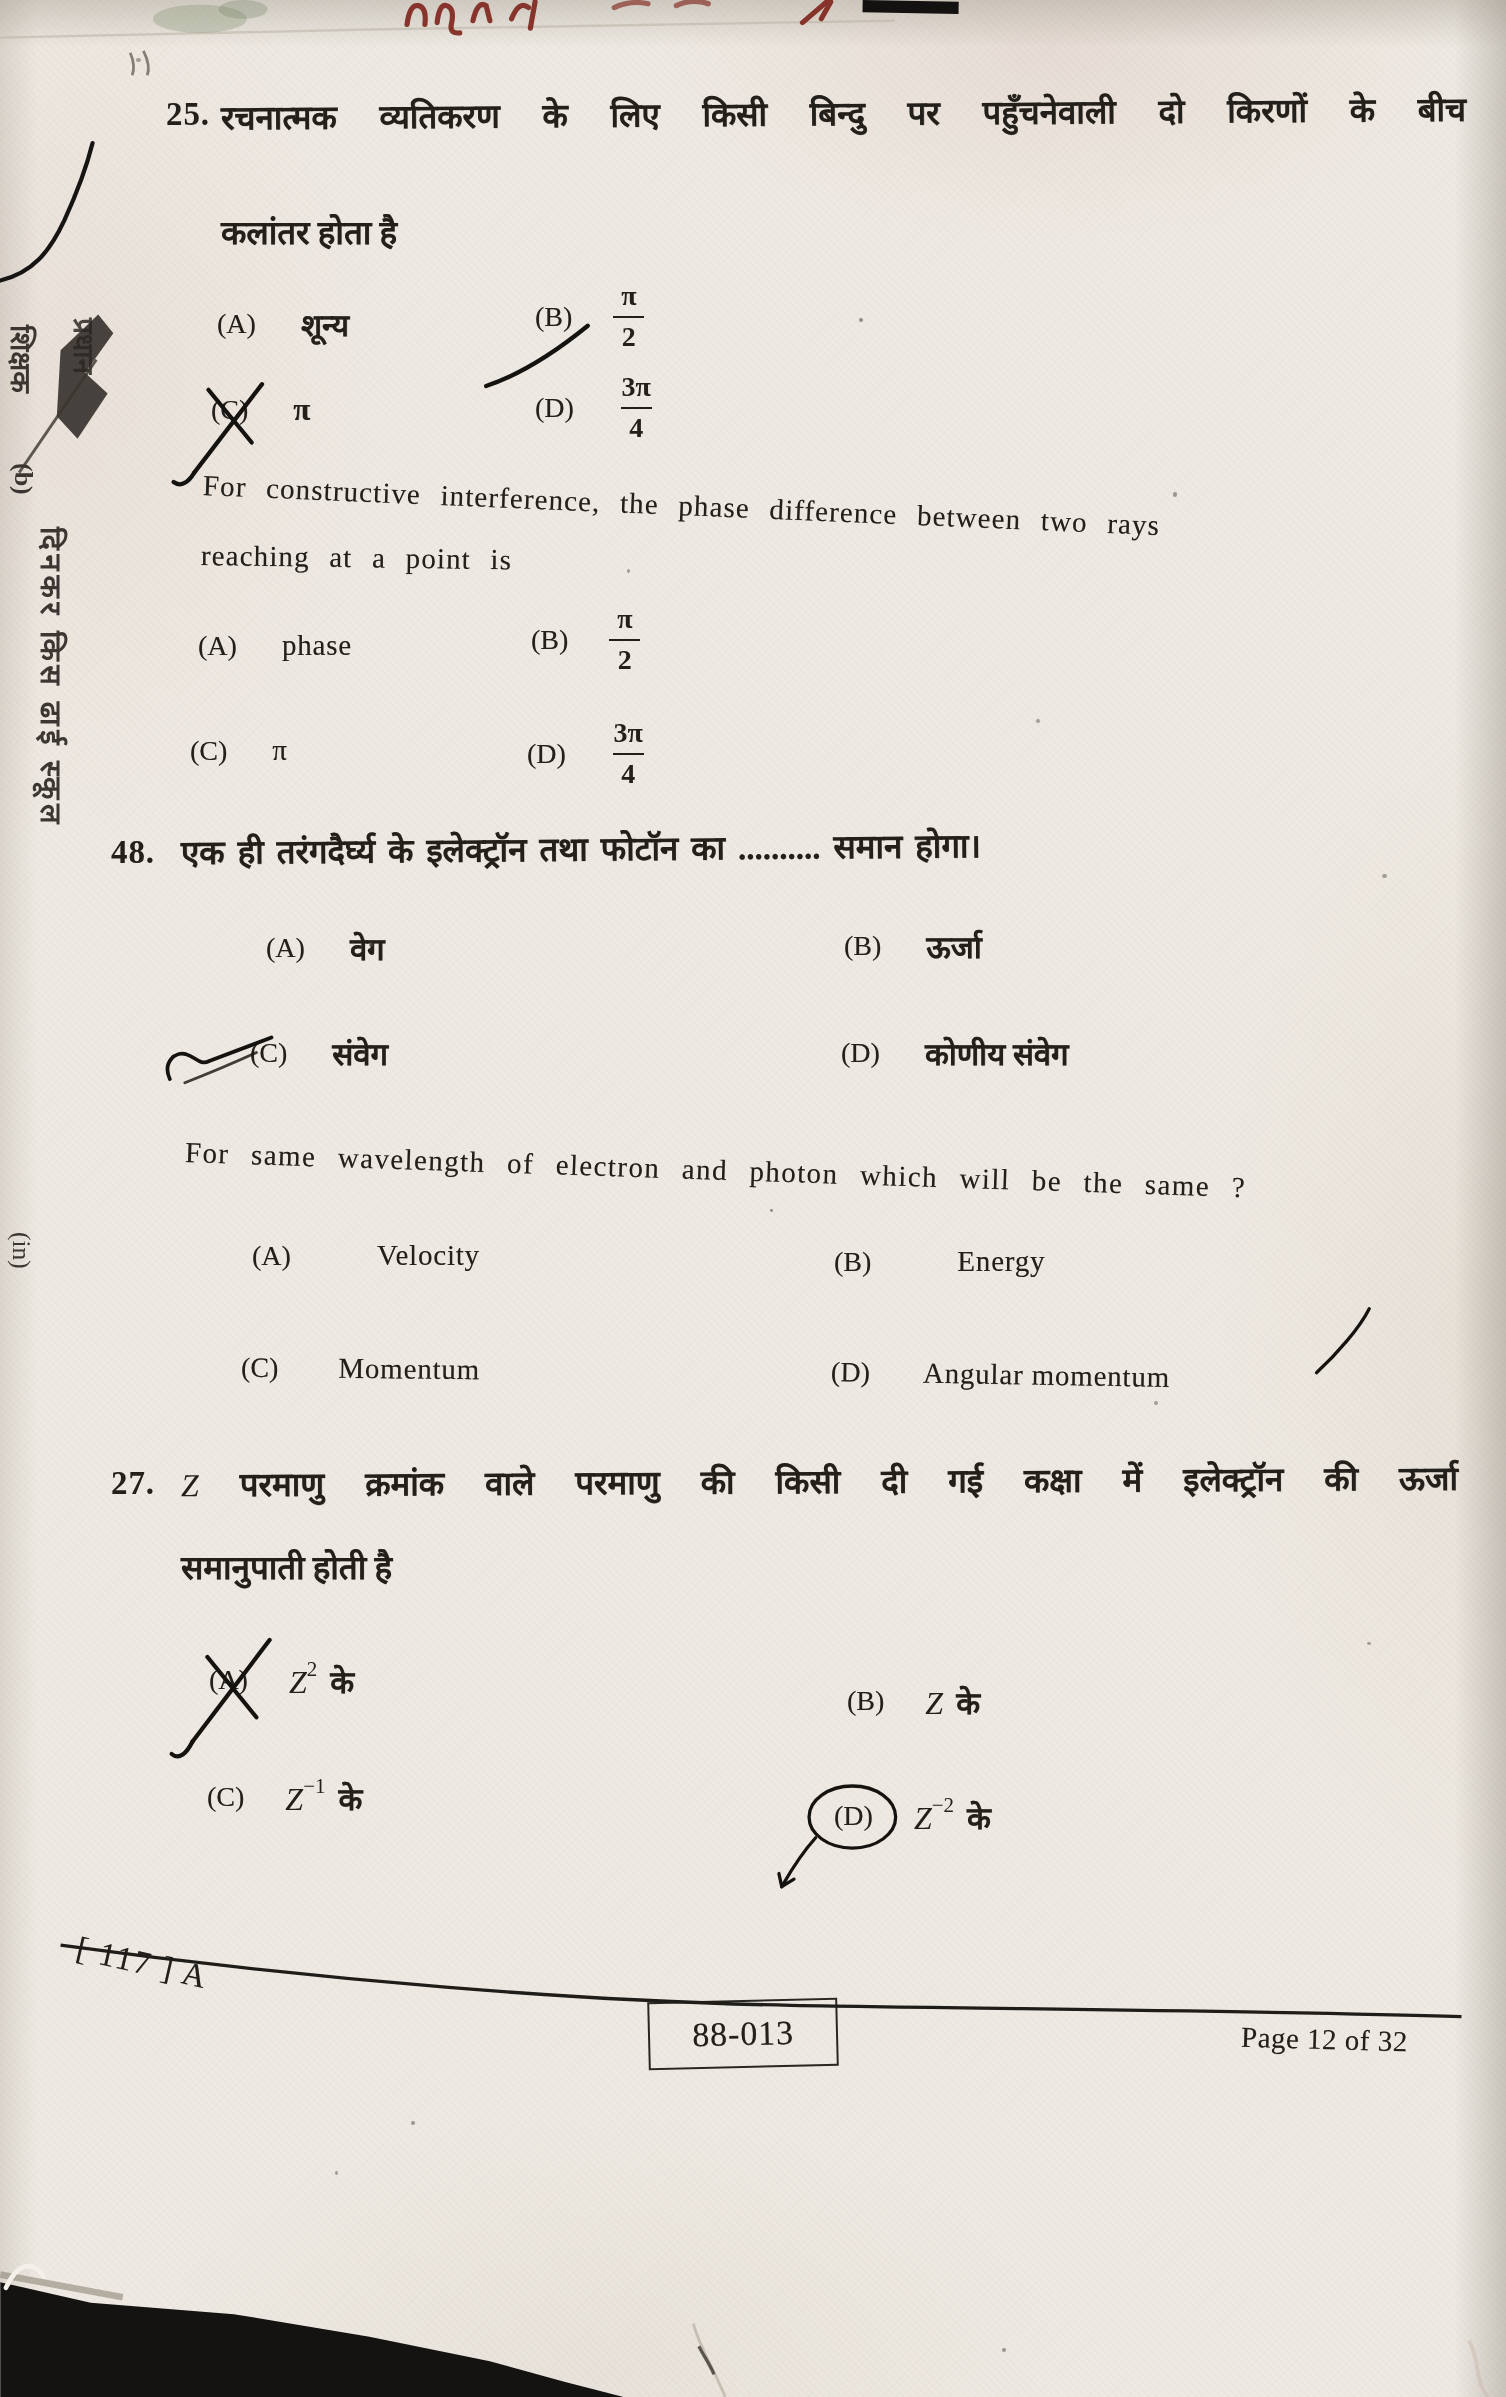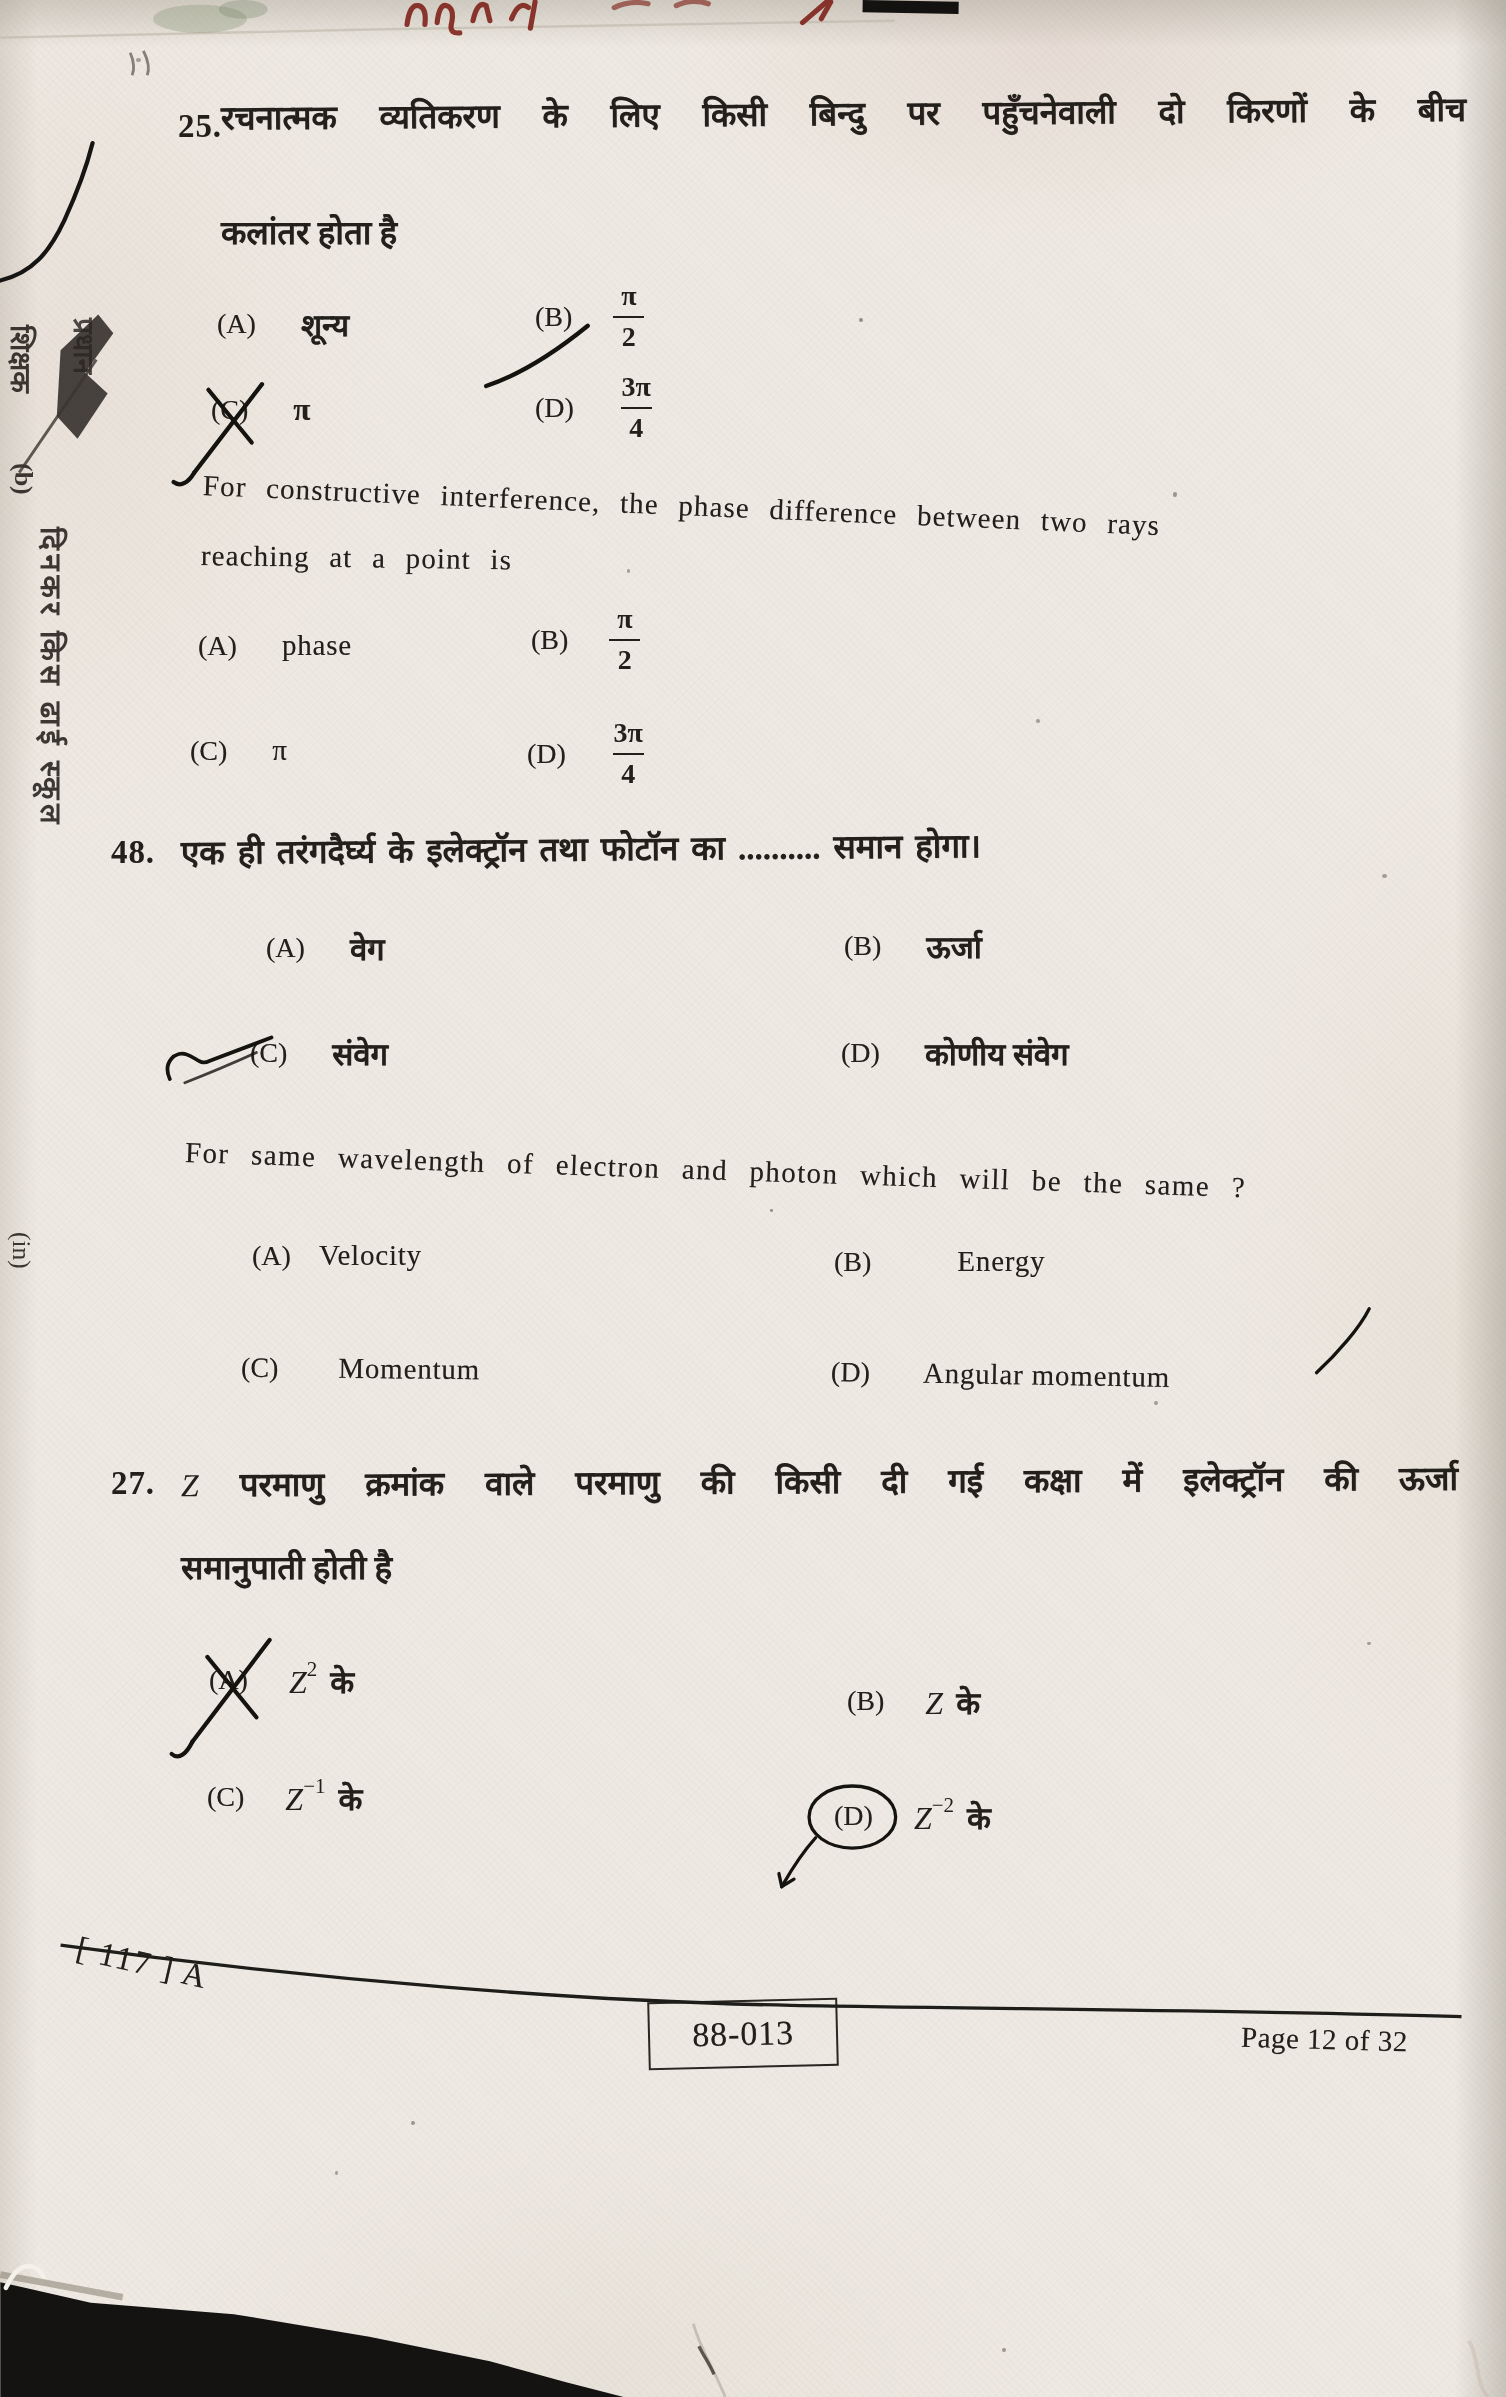--- a/index.html
+++ b/index.html
@@ -54,21 +54,21 @@
 <body>
 
 <div class="page">
 
   <div class="mfrag" style="left:41px;top:325px;font-size:28px;">शिक्षक</div>
   <div class="mfrag" style="left:38px;top:463px;font-size:26px;">(b)</div>
   <div class="mfrag" style="left:104px;top:318px;font-size:28px;opacity:.8;">प्रधान</div>
   <div class="mfrag" style="left:72px;top:527px;font-size:29px;letter-spacing:4.7px;">दिनकर किस ढाई स्कूल</div>
   <div class="mfrag" style="left:36px;top:1232px;font-size:25.4px;font-weight:500;">(in)</div>
 
-  <div class="abs qnum" style="left:178px;top:96px;margin-top:12px;">25.</div>
+  <div class="abs qnum" style="left:166px;top:96px;">25.</div>
   <div class="abs hindi qline just" style="left:221px;top:90px;width:1245px;transform:rotate(-0.4deg);">रचनात्मक व्यतिकरण के लिए किसी बिन्दु पर पहुँचनेवाली दो किरणों के बीच</div>
   <div class="abs hindi qline" style="left:221px;top:209px;">कलांतर होता है</div>
 
   <div class="abs opt" style="left:217px;top:303px;">
     <span class="olabel">(A)</span>
     <span class="otext hindi">शून्य</span>
   </div>
   <div class="abs opt" style="left:535px;top:282px;">
     <span class="olabel">(B)</span>
     <span class="frac">
@@ -131,21 +131,21 @@
   </div>
   <div class="abs opt" style="left:841px;top:1032px;">
     <span class="olabel">(D)</span>
     <span class="otext hindi">कोणीय संवेग</span>
   </div>
 
   <div class="abs eng engline" style="left:185px;top:1136px;letter-spacing:1.4px;word-spacing:13px;transform:rotate(1.9deg);transform-origin:0 50%;">For same wavelength of electron and photon which will be the same ?</div>
 
   <div class="abs opt" style="left:252px;top:1239px;">
     <span class="olabel">(A)</span>
-    <span class="otext eng-opt eng" style="margin-left:28px;">Velocity</span>
+    <span class="otext eng-opt eng" style="margin-left:86px;">Velocity</span>
   </div>
   <div class="abs opt" style="left:834px;top:1245px;">
     <span class="olabel">(B)</span>
     <span class="otext eng-opt eng" style="margin-left:86px;">Energy</span>
   </div>
   <div class="abs opt" style="left:241px;top:1352px;transform:rotate(0.6deg);">
     <span class="olabel">(C)</span>
     <span class="otext eng-opt eng" style="margin-left:60px;">Momentum</span>
   </div>
   <div class="abs opt" style="left:831px;top:1358px;transform:rotate(1deg);">

